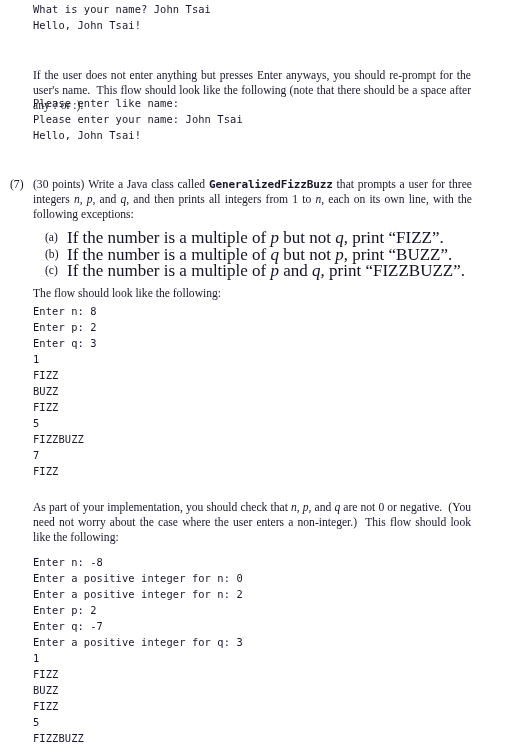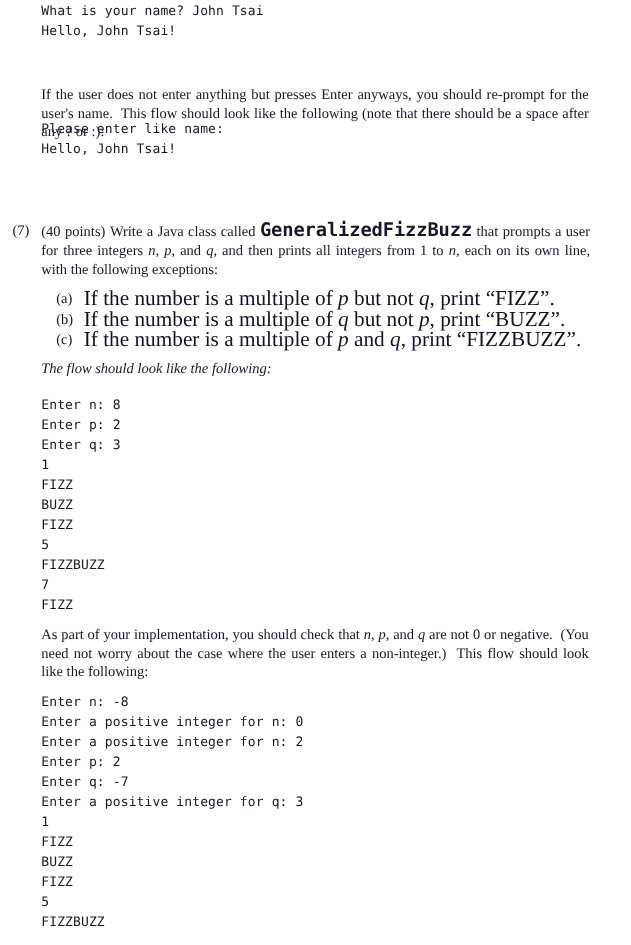--- a/index.html
+++ b/index.html
@@ -37,21 +37,21 @@
     font-family: "DejaVu Sans Mono", "Liberation Mono", monospace;
     font-size: 10.4px;
     line-height: 16.0px;
     letter-spacing: 0.1px;
     color: #17172b;
     margin: 0;
     white-space: pre;
   }
   .mono-inline {
     font-family: "DejaVu Sans Mono", "Liberation Mono", monospace;
-    font-size: 15px;
+    font-size: 11px;
     font-weight: bold;
     letter-spacing: -0.1px;
   }
 
   
   #top-code-block {
     position: absolute;
     left: 33px;
     top: 1px;
     width: 440px;
@@ -111,24 +111,23 @@
   }
   .sub-text {
     flex: 1 1 auto;
     font-size: 17px;
     line-height: 15.6px;
     text-align: left;
   }
 
   #flow-lead {
     margin-top: 7px;
-    font-style: italic;
   }
   #flow-code-1 {
-    margin-top: 14px;
+    margin-top: 2px;
   }
 
   
   #validation-paragraph {
     position: absolute;
     left: 33px;
     top: 500px;
     width: 438px;
   }
   #validation-code-block {
@@ -145,30 +144,31 @@
 
   <div id="top-code-block">
     <div class="code">What is your name? John Tsai</div>
     <div class="code">Hello, John Tsai!</div>
   </div>
 
   <p class="prose" id="intro-paragraph">If the user does not enter anything but presses Enter anyways, you should re-prompt for the user's name.&nbsp; This flow should look like the following (note that there should be a space after any ? or :):</p>
 
   <div id="intro-code-block">
     <div class="code">Please enter like name:</div>
+    <div class="code">Please enter your name: John Tsai</div>
     <div class="code">Hello, John Tsai!</div>
   </div>
 
   <div id="problem-7">
 
     <div class="problem-row">
       <div class="problem-marker">(7)</div>
       <div class="problem-body">
         <p class="prose">
-          <span>(40 points)</span><span>&nbsp;</span><span>Write a Java class called </span><span class="mono-inline">GeneralizedFizzBuzz</span><span> that prompts a user for three integers <i>n</i>, <i>p</i>, and <i>q</i>, and then prints all integers from 1 to <i>n</i>, each on its own line, with the following exceptions:</span>
+          <span>(30 points)</span><span>&nbsp;</span><span>Write a Java class called </span><span class="mono-inline">GeneralizedFizzBuzz</span><span> that prompts a user for three integers <i>n</i>, <i>p</i>, and <i>q</i>, and then prints all integers from 1 to <i>n</i>, each on its own line, with the following exceptions:</span>
         </p>
 
         <div id="sub-list">
           <div class="sub-row">
             <div class="sub-marker">(a)</div>
             <div class="sub-text">If the number is a multiple of <i>p</i> but not <i>q</i>, print “FIZZ”.</div>
           </div>
           <div class="sub-row">
             <div class="sub-marker">(b)</div>
             <div class="sub-text">If the number is a multiple of <i>q</i> but not <i>p</i>, print “BUZZ”.</div>

